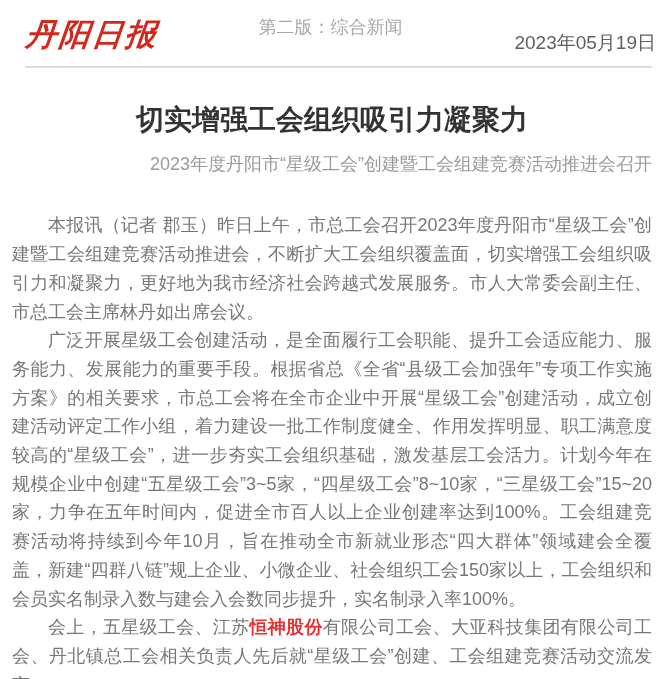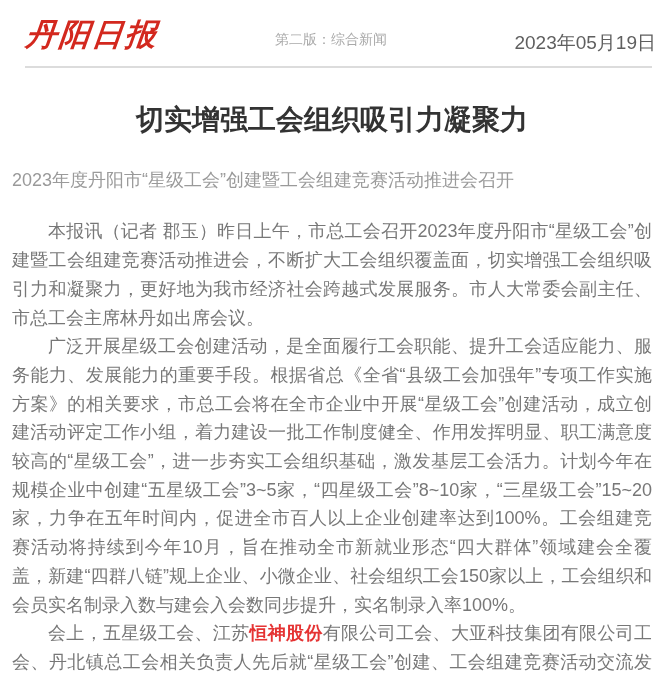--- a/index.html
+++ b/index.html
@@ -40,22 +40,22 @@
     letter-spacing: 2px;
     color: var(--logo-red);
     transform: skewX(-6deg);
     cursor: pointer;
     white-space: nowrap;
   }
   .section-label {
     position: absolute;
     left: 50%;
     transform: translateX(-51%);
-    top: 31px;
-    font-size: 14px;
+    top: 15px;
+    font-size: 18px;
     color: var(--section-color);
     white-space: nowrap;
     text-align: right;
   }
   .date-label {
     position: absolute;
     right: 8px;
     top: 30px;
     font-size: 19px;
     color: var(--date-color);
@@ -68,27 +68,27 @@
   }
   .article {
     padding: 37px 12px 0 12px;
   }
   .article-title {
     text-align: center;
     font-size: 28px;
     font-weight: bold;
     color: var(--title-color);
     line-height: 1.05;
-    margin-bottom: 34px;
+    margin-bottom: 18px;
   }
   .article-subtitle {
-    text-align: left;
+    text-align: right;
     font-size: 18px;
     color: var(--subtitle-color);
-    margin-bottom: 25px;
+    margin-bottom: 35px;
     white-space: nowrap;
   }
   .article-body .para {
     font-size: 18px;
     line-height: 28.7px;
     color: var(--body-color);
     text-indent: 2em;
     text-align: justify;
   }
   .article-body .para .hl {

